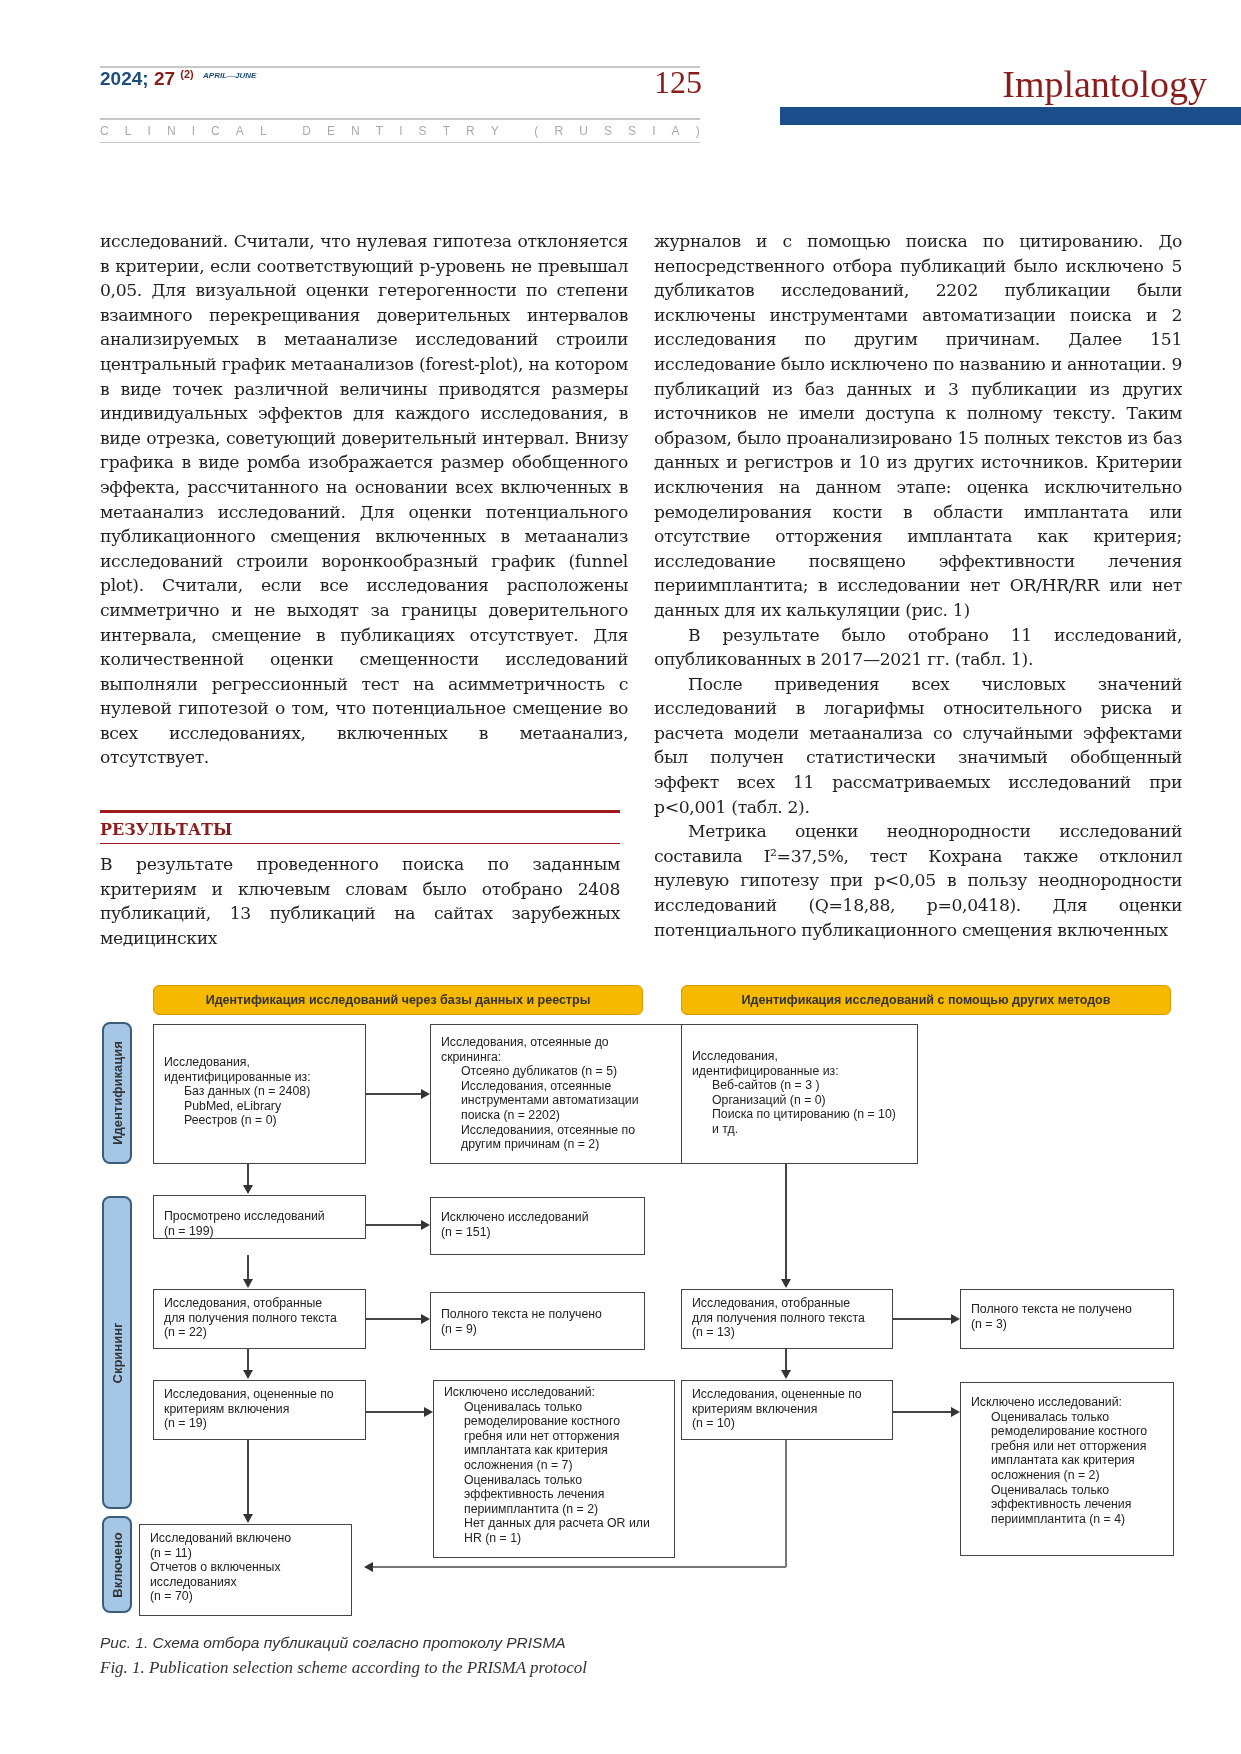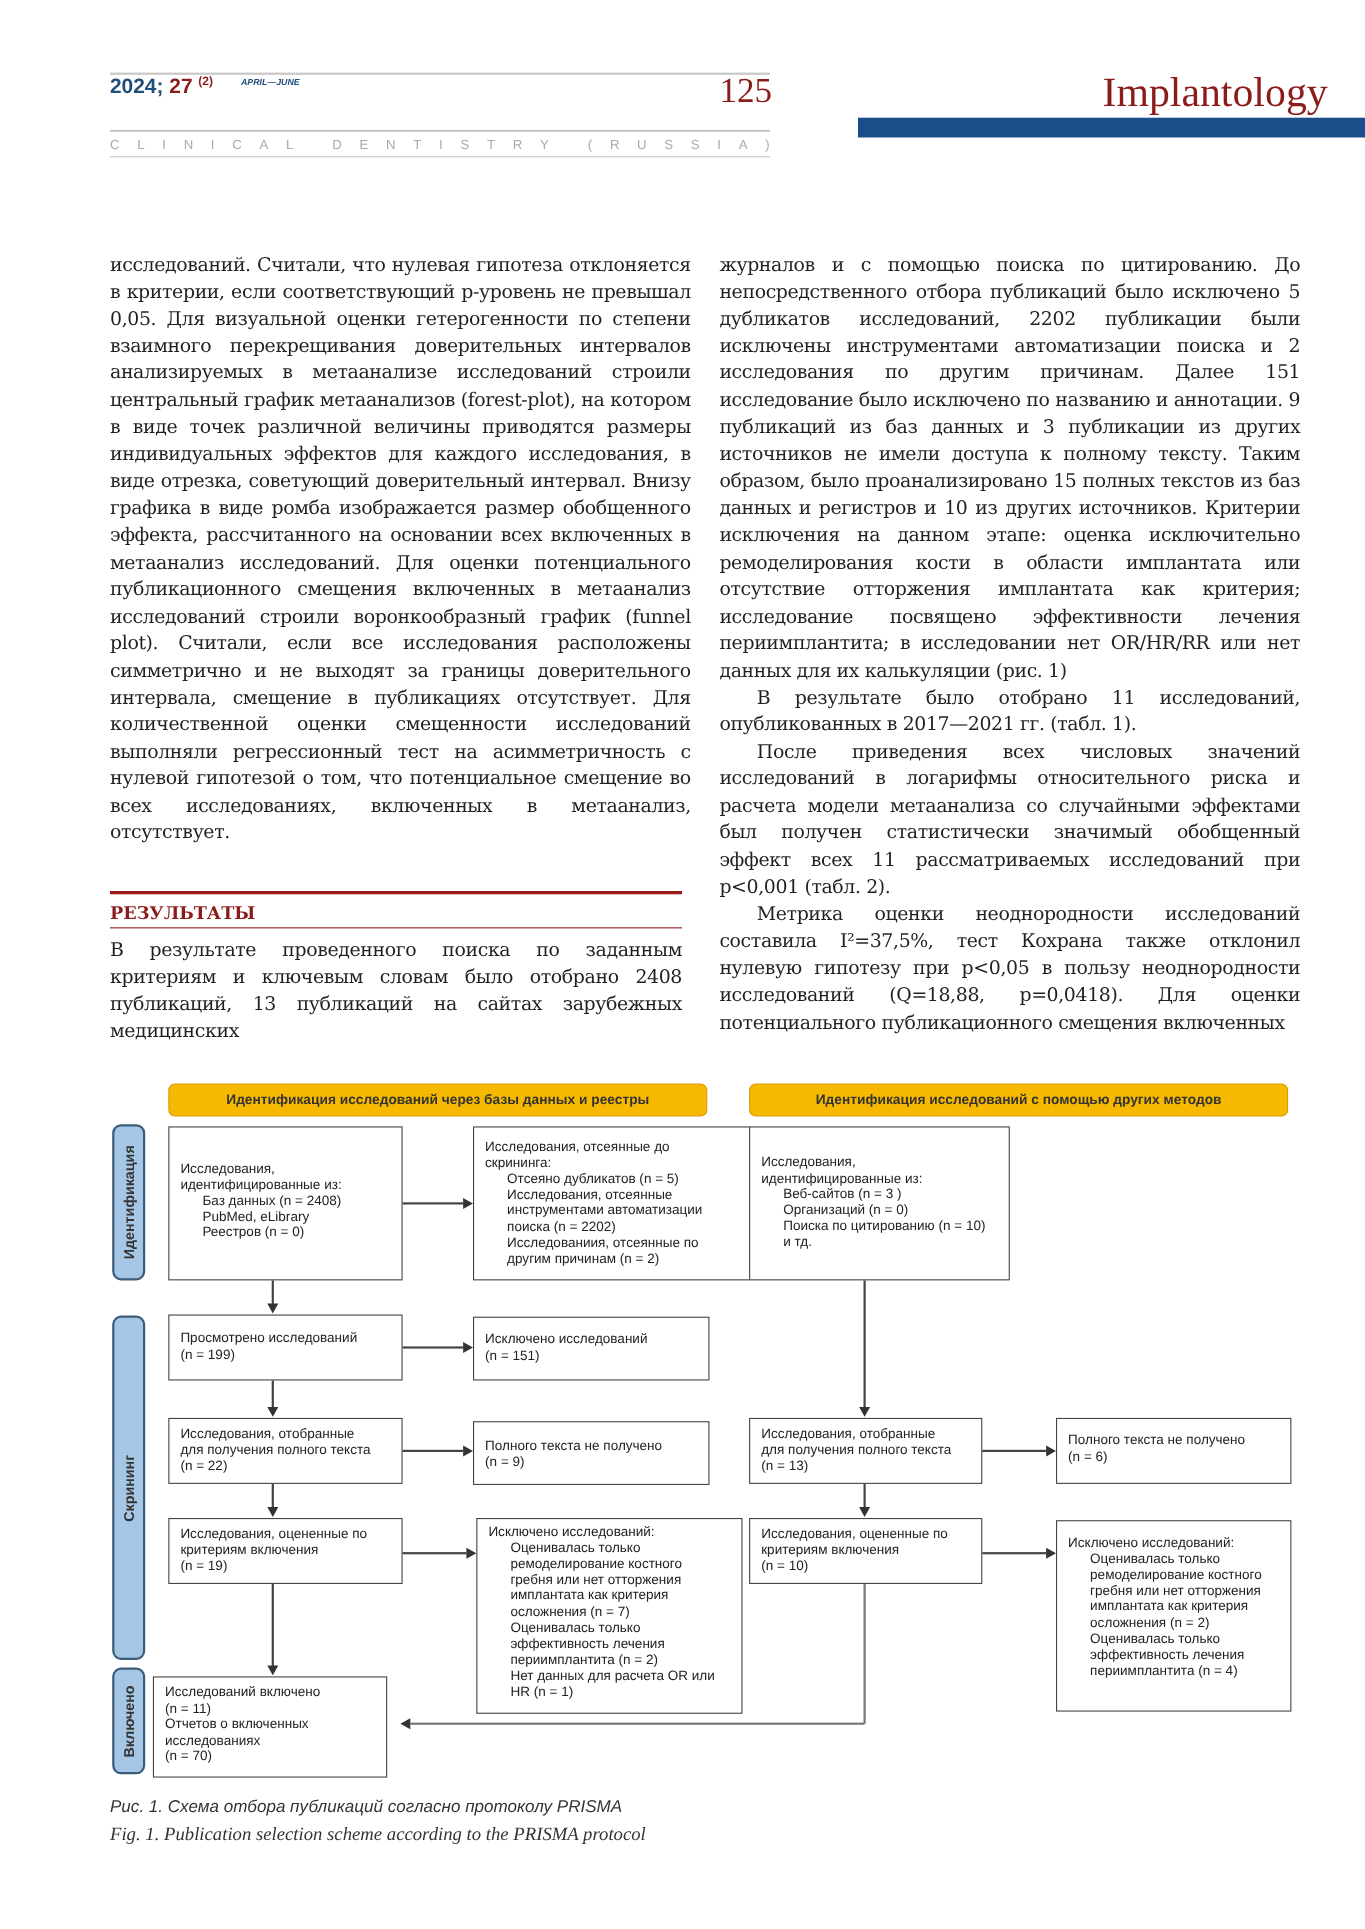--- a/index.html
+++ b/index.html
@@ -2,21 +2,21 @@
 <html><head>
 <meta charset="utf-8">
 <style>
   html,body{margin:0;padding:0;background:#fff;}
   body{width:1241px;height:1754px;position:relative;overflow:hidden;font-family:"DejaVu Serif",serif;color:#231f20;}
   
   .hline{position:absolute;left:100px;width:600px;height:2px;background:#c8c8c8;}
   .h-year{position:absolute;left:100px;top:68px;font-family:"Liberation Sans",sans-serif;font-weight:bold;font-size:19px;color:#1f4e7a;}
   .h-year .vol{color:#8b1c1c;}
   .h-year sup{font-size:11px;color:#8b1c1c;}
-  .h-year .months{font-size:8px;font-style:italic;color:#1f4e7a;vertical-align:super;margin-left:20px;}
+  .h-year .months{font-size:8px;font-style:italic;color:#1f4e7a;vertical-align:super;margin-left:4px;}
   .h-page{position:absolute;left:640px;top:64px;width:62px;text-align:right;font-family:"Liberation Serif",serif;font-size:32px;color:#8b1c1c;}
   .h-journal{position:absolute;left:100px;top:124px;width:600px;font-family:"Liberation Sans",sans-serif;font-size:12px;color:#aaa;letter-spacing:2px;display:flex;justify-content:space-between;}
   .h-journal span{letter-spacing:0;}
   .h-section{position:absolute;right:34px;top:62px;font-family:"Liberation Serif",serif;font-size:38px;color:#8b1c1c;}
   .h-bar{position:absolute;left:780px;top:107px;width:461px;height:18px;background:#1b4d8a;}
   
   .col{position:absolute;top:229px;width:528px;font-family:"DejaVu Serif",serif;font-size:17.2px;line-height:24.6px;text-align:justify;color:#231f20;letter-spacing:-0.35px;}
   .col p{margin:0;}
   .col p.ind{text-indent:34px;}
   .col-left{left:100px;}
@@ -124,21 +124,21 @@
   <div class="box" style="left:430px;top:1024px;width:252px;height:140px;padding-top:10px;">
     <span class="l">Исследования, отсеянные до</span>
     <span class="l">скрининга:</span>
     <span class="ind">Отсеяно дубликатов (n = 5)</span>
     <span class="ind">Исследования, отсеянные</span>
     <span class="ind">инструментами автоматизации</span>
     <span class="ind">поиска (n = 2202)</span>
     <span class="ind">Исследованиия, отсеянные по</span>
     <span class="ind">другим причинам (n = 2)</span>
   </div>
-  <div class="box" style="left:153px;top:1195px;width:213px;height:60px;padding-top:13px;">
+  <div class="box" style="left:153px;top:1195px;width:213px;height:44px;padding-top:13px;">
     <span class="l">Просмотрено исследований</span>
     <span class="l">(n = 199)</span>
   </div>
   <div class="box" style="left:430px;top:1197px;width:215px;height:58px;padding-top:12px;">
     <span class="l">Исключено исследований</span>
     <span class="l"> (n = 151)</span>
   </div>
   <div class="box" style="left:153px;top:1289px;width:213px;height:60px;padding-top:6px;">
     <span class="l">Исследования, отобранные</span>
     <span class="l">для получения полного текста</span>
@@ -182,21 +182,21 @@
     <span class="ind">Поиска по цитированию (n = 10)</span>
     <span class="ind">и тд.</span>
   </div>
   <div class="box" style="left:681px;top:1289px;width:212px;height:60px;padding-top:6px;">
     <span class="l">Исследования, отобранные</span>
     <span class="l">для получения полного текста</span>
     <span class="l">(n = 13)</span>
   </div>
   <div class="box" style="left:960px;top:1289px;width:214px;height:60px;padding-top:12px;">
     <span class="l">Полного текста не получено</span>
-    <span class="l"> (n = 6)</span>
+    <span class="l"> (n = 3)</span>
   </div>
   <div class="box" style="left:681px;top:1380px;width:212px;height:60px;padding-top:6px;">
     <span class="l">Исследования, оцененные по</span>
     <span class="l">критериям включения</span>
     <span class="l"> (n = 10)</span>
   </div>
   <div class="box" style="left:960px;top:1382px;width:214px;height:174px;padding-top:12px;">
     <span class="l">Исключено исследований:</span>
     <span class="ind">Оценивалась только</span>
     <span class="ind">ремоделирование костного</span>

